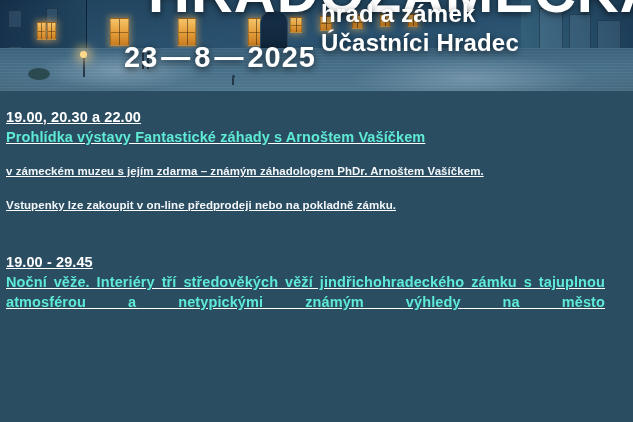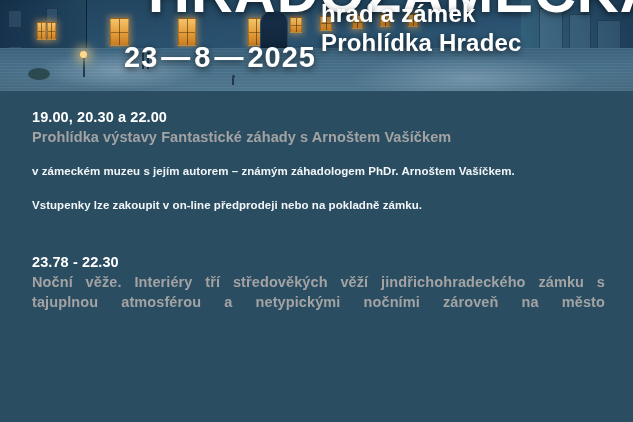--- a/index.html
+++ b/index.html
@@ -250,38 +250,39 @@
     font-size: 24px;
     font-weight: 700;
     line-height: 30px;
     letter-spacing: 0.2px;
     text-shadow: 0 2px 7px rgba(0,0,0,0.7);
   }
 
   
   .content {
     position: relative;
-    padding: 0 16px 0 32px;
+    padding: 0 16px 0 6px;
+    text-decoration: underline;
   }
 
   .block { margin: 0; }
 
   .evt-time {
     font-size: 14.5px;
     font-weight: 700;
     line-height: 19px;
     letter-spacing: 0.1px;
     color: #ffffff;
   }
   .evt-name {
     font-size: 14.5px;
     font-weight: 700;
     line-height: 20px;
     letter-spacing: 0.1px;
-    color: #a3a3a3;
+    color: #5eead4;
   }
   .evt-name.justified {
     text-align: justify;
     padding-right: 12px;
   }
   .evt-name.justified::after {
     content: "";
     display: inline-block;
     width: 100%;
   }
@@ -353,46 +354,46 @@
     <div class="vignette"></div>
 
     <div class="hero-title-cut">HRADOZÁMECKÁ NOC</div>
 
     <div class="hero-date">
       <span>23</span><span class="sep">—</span><span>8</span><span class="sep">—</span><span>2025</span>
     </div>
 
     <div class="hero-place">
       <div class="l1">hrad a zámek</div>
-      <div class="l2">Prohlídka Hradec</div>
+      <div class="l2">Účastníci Hradec</div>
     </div>
   </div>
 
   <div class="content">
 
     <div class="top-gap"></div>
 
     <div class="block">
       <div class="evt-time">19.00, 20.30 a 22.00</div>
       <div class="evt-name">Prohlídka výstavy Fantastické záhady s Arnoštem Vašíčkem</div>
 
       <div class="sp-1"></div>
 
       <div class="evt-desc">
-        <div>v zámeckém muzeu s jejím autorem – známým záhadologem PhDr. Arnoštem Vašíčkem.</div>
+        <div>v zámeckém muzeu s jejím zdarma – známým záhadologem PhDr. Arnoštem Vašíčkem.</div>
       </div>
 
       <div class="sp-2"></div>
 
       <div class="evt-desc">
         <div>Vstupenky lze zakoupit v on-line předprodeji nebo na pokladně zámku.</div>
       </div>
     </div>
 
     <div class="sp-3"></div>
 
     <div class="block">
-      <div class="evt-time">23.78 - 22.30</div>
-      <div class="evt-name justified">Noční věže. Interiéry tří středověkých věží jindřichohradeckého zámku s tajuplnou atmosférou a netypickými nočními zároveň na město</div>
+      <div class="evt-time">19.00 - 29.45</div>
+      <div class="evt-name justified">Noční věže. Interiéry tří středověkých věží jindřichohradeckého zámku s tajuplnou atmosférou a netypickými známým výhledy na město</div>
     </div>
 
   </div>
 </div>
 
 </body></html>

